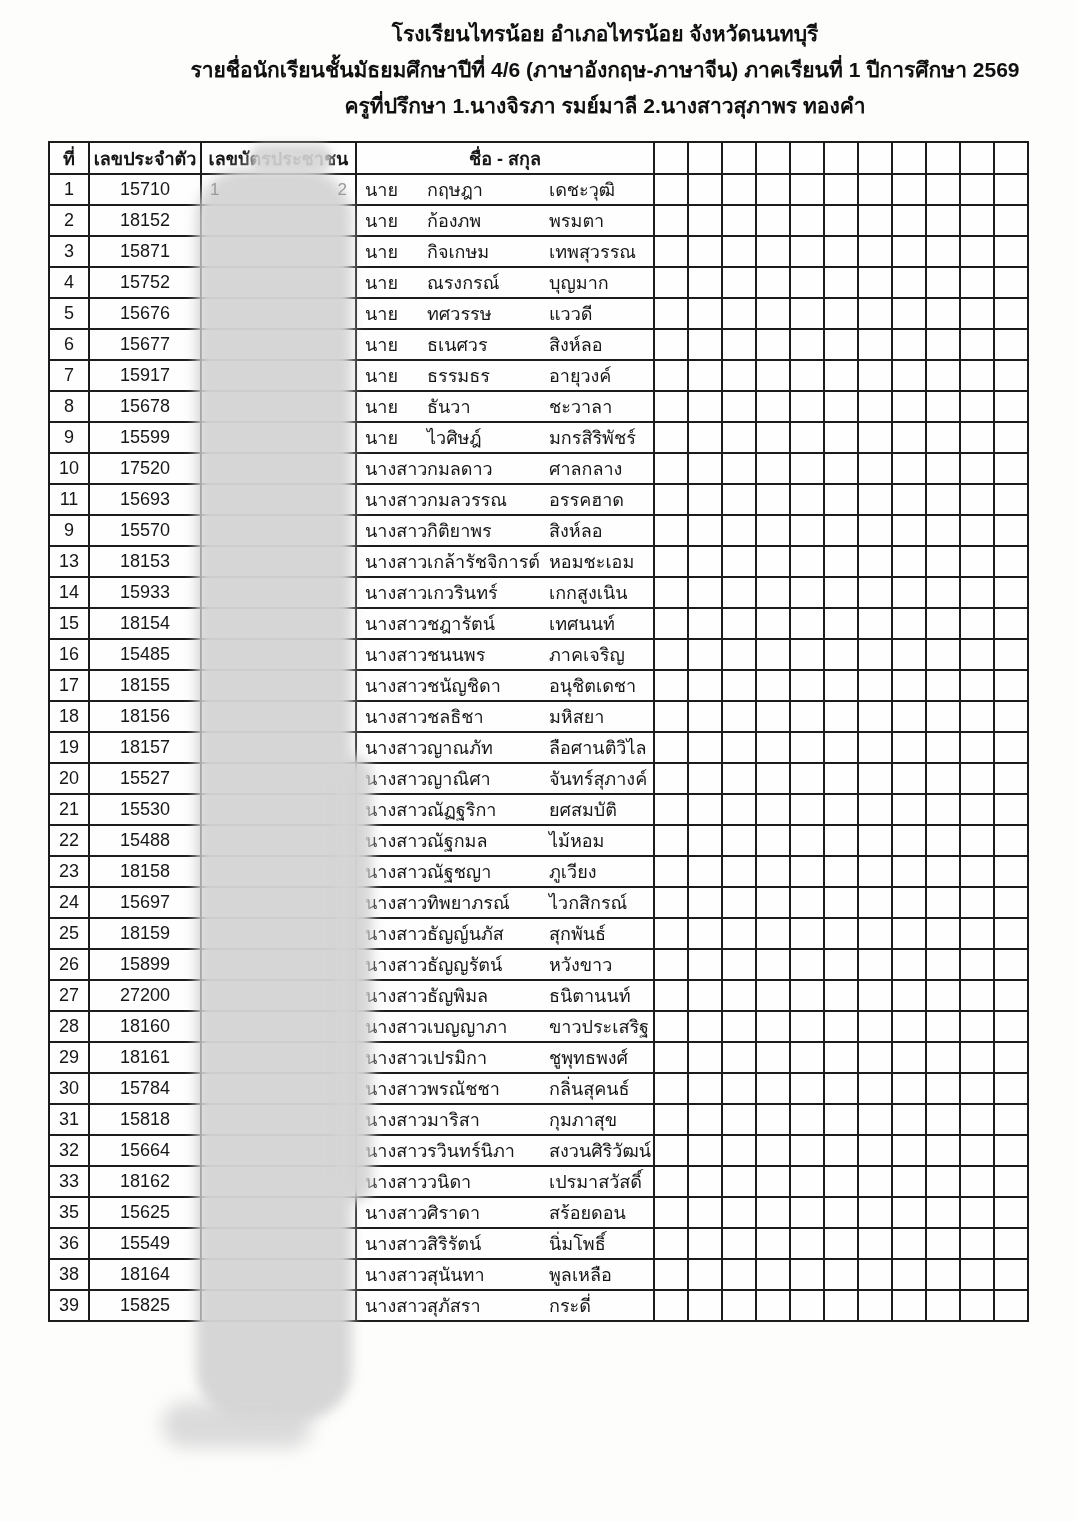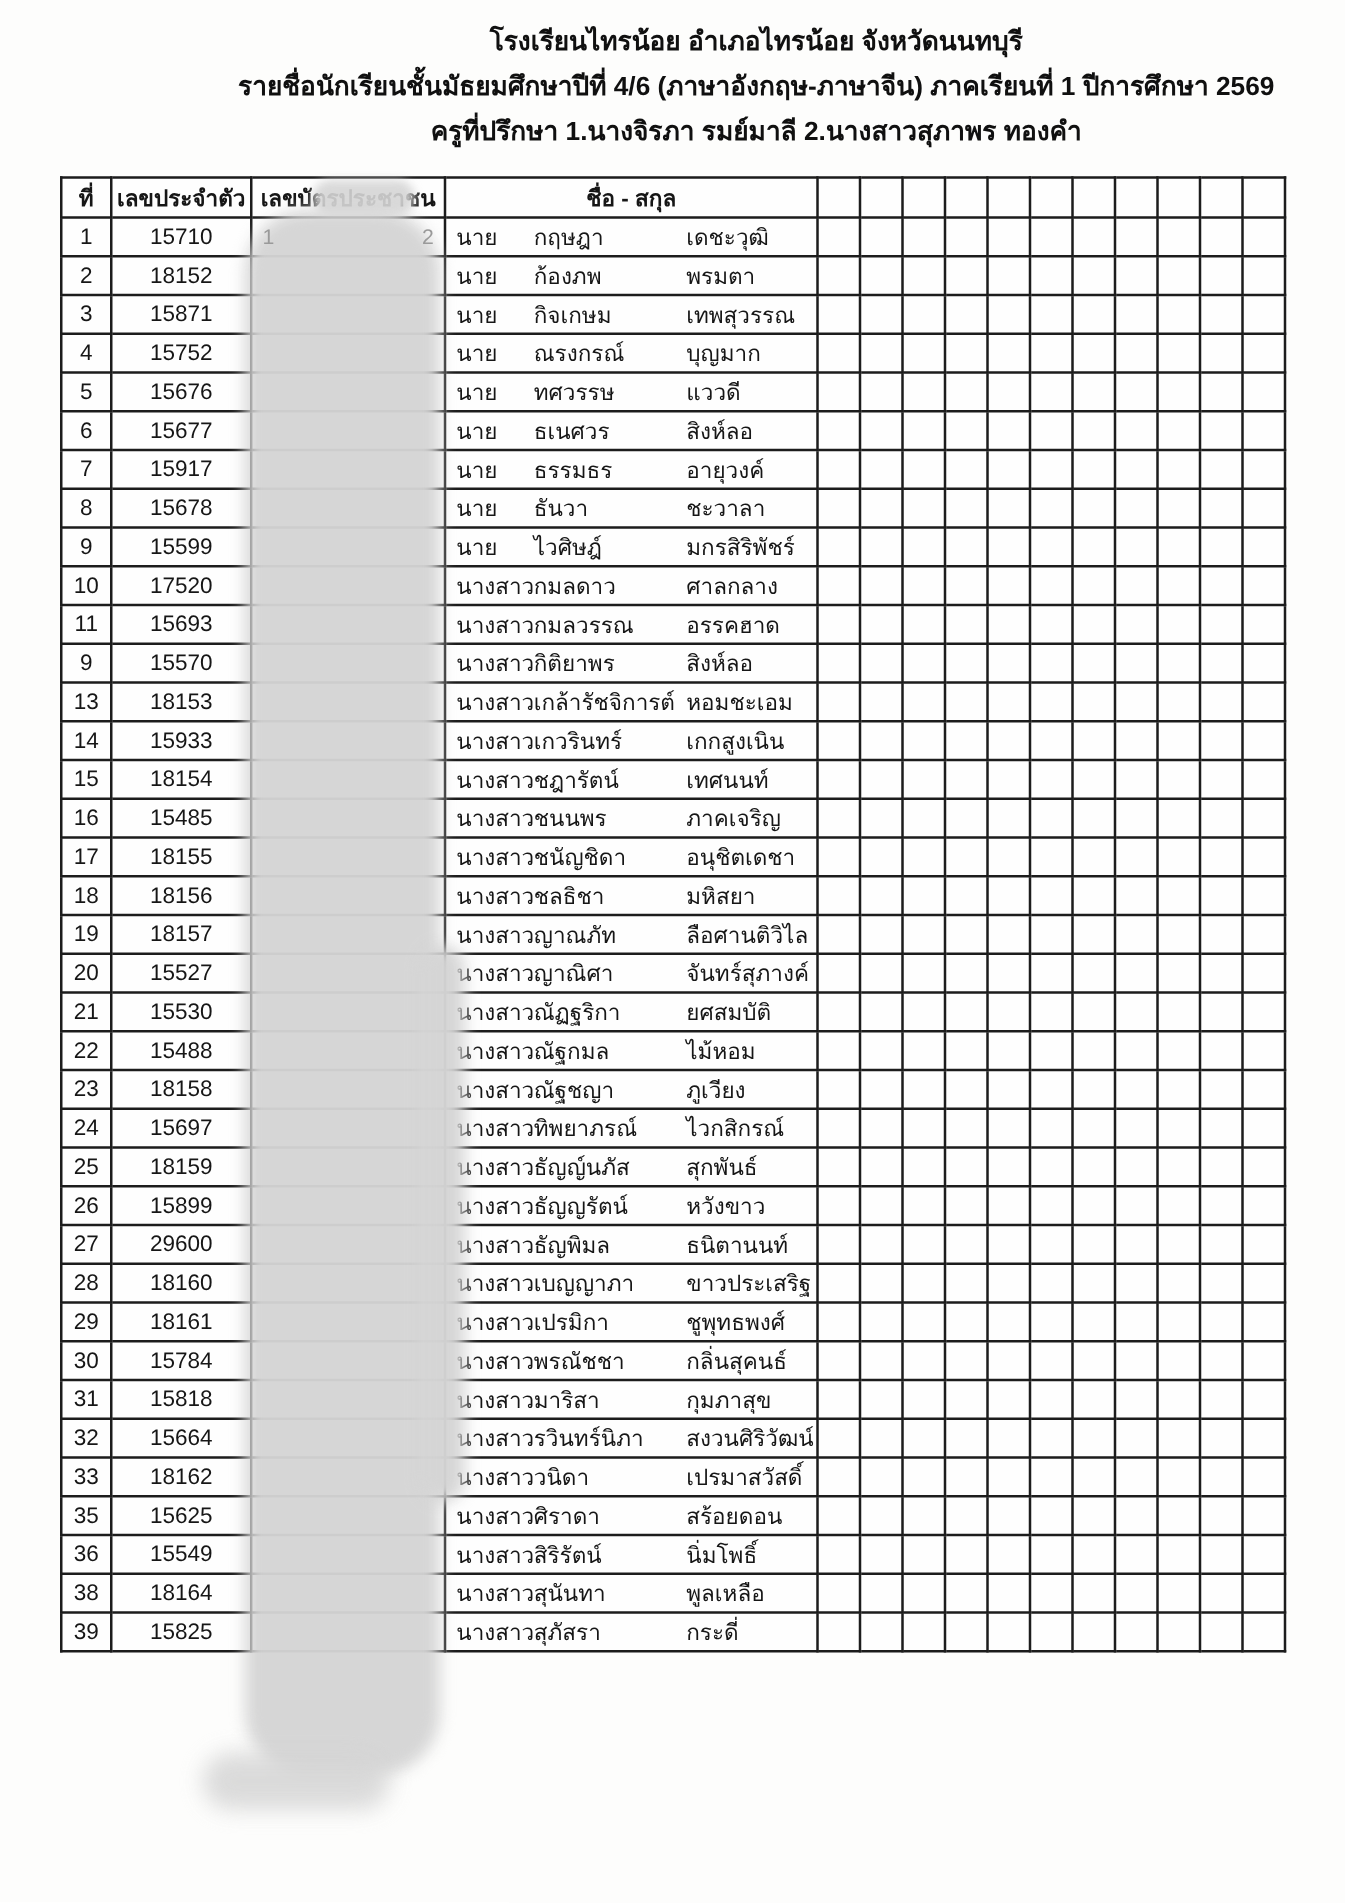--- a/index.html
+++ b/index.html
@@ -728,21 +728,21 @@
           <td></td>
           <td></td>
           <td></td>
           <td></td>
           <td></td>
           <td></td>
           <td></td>
         </tr>
         <tr>
           <td class="c-no">27</td>
-          <td class="c-sid">29600</td>
+          <td class="c-sid">27200</td>
           <td class="c-cid"></td>
           <td class="c-name">
             <div class="name-wrap">
               <span class="name-prefix">นางสาว</span>
               <span class="name-first">ธัญพิมล</span>
               <span class="name-last">ธนิตานนท์</span>
             </div>
           </td>
           <td></td>
           <td></td>

